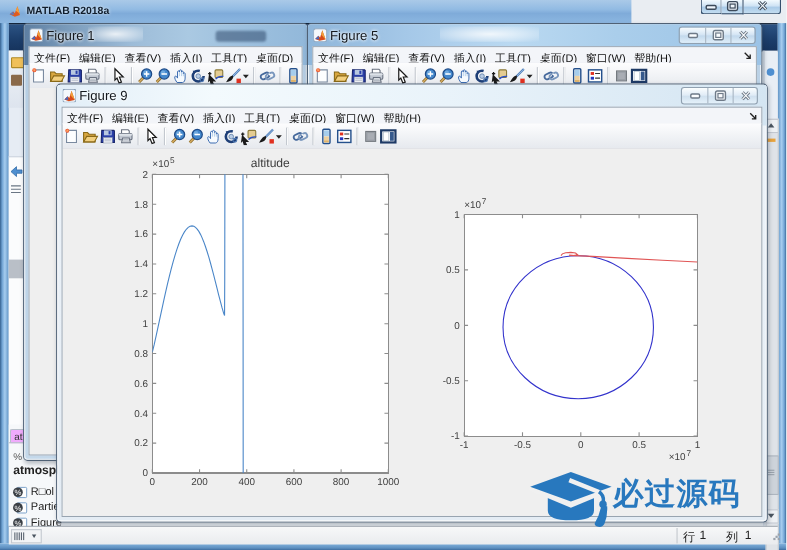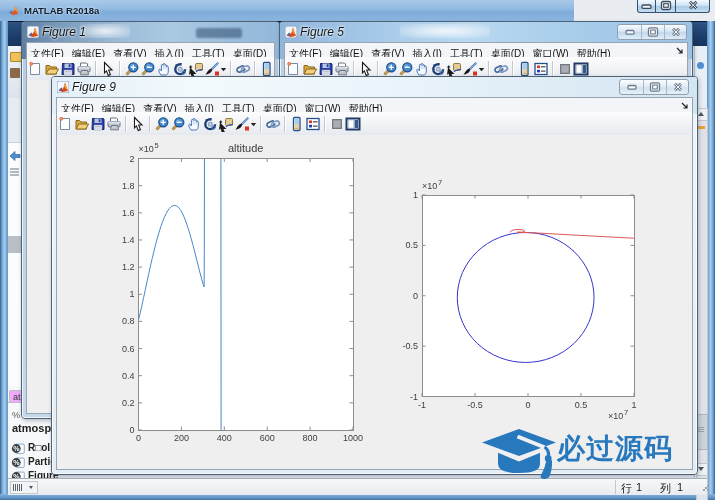--- a/index.html
+++ b/index.html
@@ -38,21 +38,21 @@
   #ls-lines{left:2px;top:122px;width:9px;height:8px;}
   #ls-grayblock{left:0;top:190px;width:13px;height:17px;background:#b9bfc7;}
   #ls-white{left:0;top:96px;width:13px;height:336px;background:#fbfcfd;border-top:1px solid #c9d2dd;}
   
   #cf-frag{left:8px;top:386px;width:43px;height:92px;background:#f6f8fa;z-index:1;}
   #cf-tab{left:1px;top:4px;padding:1px 3px;font-size:9px;color:#333;background:#f0abfc;
     border:1px solid #b8c0ca;border-bottom:none;border-radius:2px 2px 0 0;}
   #cf-sep{left:0;top:16px;width:43px;height:1px;background:#b8c0ca;}
   #cf-pct{left:4px;top:24px;font-size:9px;color:#555;}
   #cf-name{left:4px;top:36px;font-size:11px;color:#222;white-space:nowrap;font-weight:bold;}
-  .cf-row{left:3px;width:40px;height:13px;white-space:nowrap;font-weight:bold;}
+  .cf-row{left:3px;width:40px;height:13px;white-space:nowrap;}
   .cf-row .lbl{position:absolute;left:17px;top:1px;font-size:10px;color:#222;}
   
   #right-sliver{left:693px;top:46px;width:14px;height:432px;background:#e8eef5;}
   #rs-border{left:1px;top:0;width:1px;height:432px;background:#c2ccd8;}
   #rs-q{left:4px;top:16px;width:7px;height:7px;border-radius:50%;background:#4f8fd0;}
   #rs-track{left:3px;top:62px;width:10px;height:415px;background:#dfe3e8;border:1px solid #c2c8d0;}
   #rs-up{left:3px;top:62px;width:10px;height:11px;background:#eef1f4;border:1px solid #c2c8d0;}
   #rs-orange{left:4px;top:80px;width:8px;height:3px;background:#e8a33d;}
   #rs-thumb{left:3px;top:368px;width:10px;height:34px;background:#cdd3da;border:1px solid #aeb6c0;}
   #rs-down{left:3px;top:417px;width:10px;height:11px;background:#eef1f4;border:1px solid #c2c8d0;}
@@ -70,21 +70,21 @@
   #status-mini .bars div{float:left;width:1px;height:7px;background:#5a6470;margin-right:1px;}
   #status-mini .tri-down{left:18px;top:4px;border-left-width:2px;border-right-width:2px;border-top-width:3px;}
   #status-sep{left:607px;top:1px;width:1px;height:14px;background:#c3c8ce;}
   #status-rowcol{left:613px;top:2px;width:70px;height:13px;font-size:11px;color:#222;}
   #status-rowcol span{display:inline-block;}
   #resize-grip{left:692px;top:3px;width:10px;height:10px;}
   
   .figwin{box-sizing:border-box;border:1px solid #4f6175;border-radius:4px;
     box-shadow:1px 2px 4px rgba(30,42,60,.28);}
   .figwin .glass{position:absolute;inset:0;border-radius:3px;border:1px solid rgba(255,255,255,.75);}
-  .fig-titlebar{position:absolute;left:0;top:0;right:0;height:37px;border-radius:3px 3px 0 0;font-style:italic;}
+  .fig-titlebar{position:absolute;left:0;top:0;right:0;height:37px;border-radius:3px 3px 0 0;}
   .fig-icon{position:absolute;left:5px;top:4px;width:12px;height:12px;}
   .fig-title{position:absolute;left:20px;top:3px;font-size:12px;color:#14181d;
     text-shadow:0 0 3px rgba(255,255,255,.95),0 0 3px rgba(255,255,255,.9);}
   .fig-client{position:absolute;left:4px;right:4px;top:20px;bottom:4px;background:#eef0f4;
     border:1px solid #98a4b0;}
   .fig-menubar{position:absolute;left:0;right:0;top:0;height:14px;background:#f3f5f9;
     border-bottom:1px solid #dcdfe6;white-space:nowrap;overflow:hidden;}
   .menu-item{display:inline-block;font-size:10px;color:#111;padding:0 4px;line-height:14px;}
   .menu-arrow{position:absolute;right:3px;top:4px;}
   .fig-toolbar{position:absolute;left:0;right:0;top:14px;height:23px;

